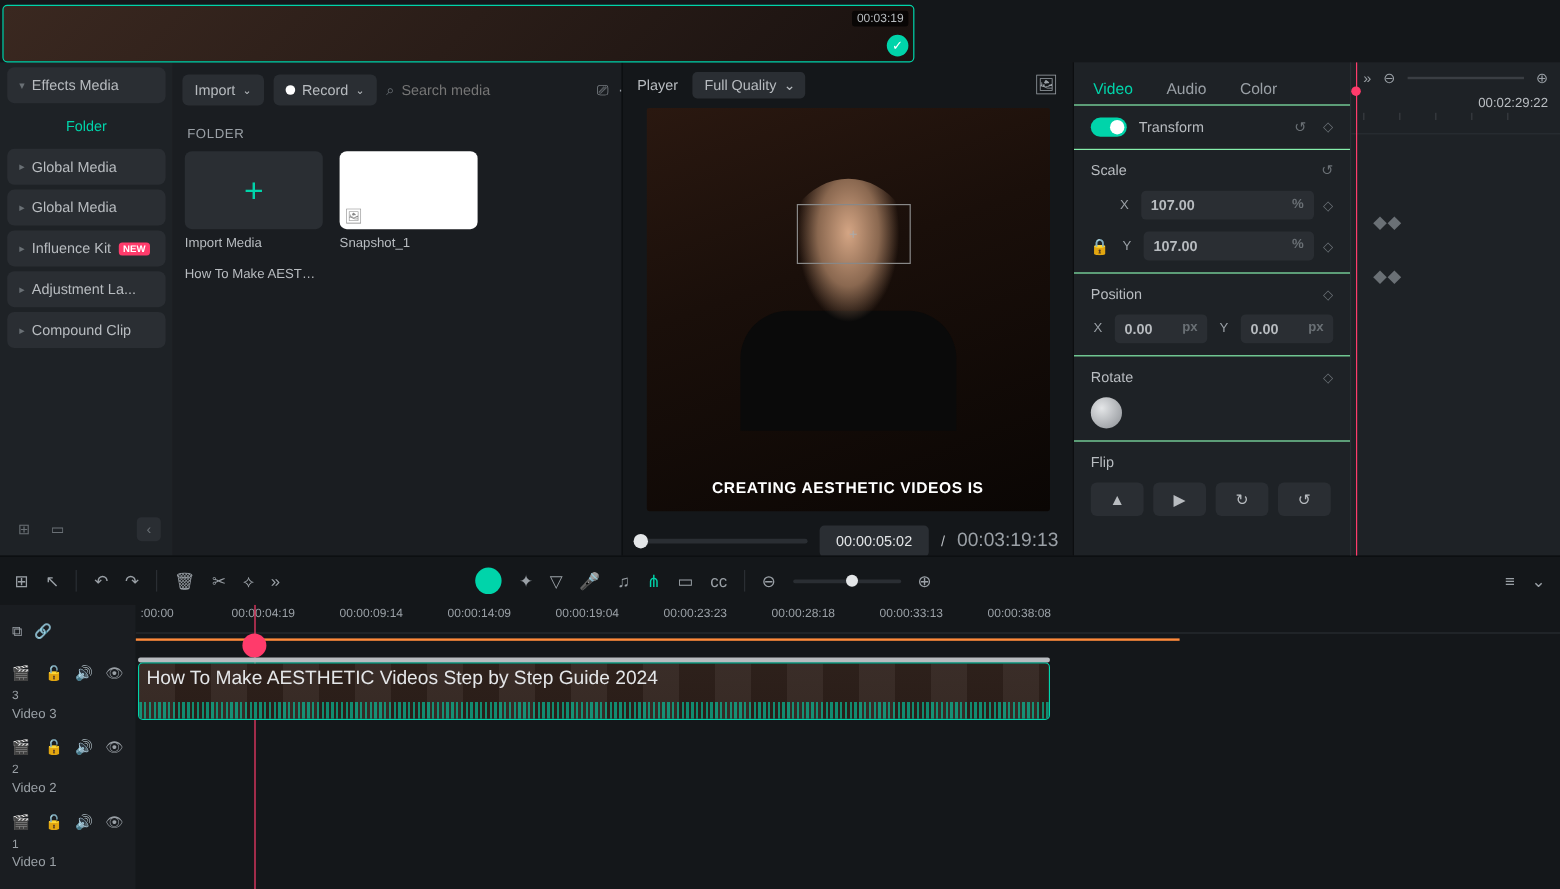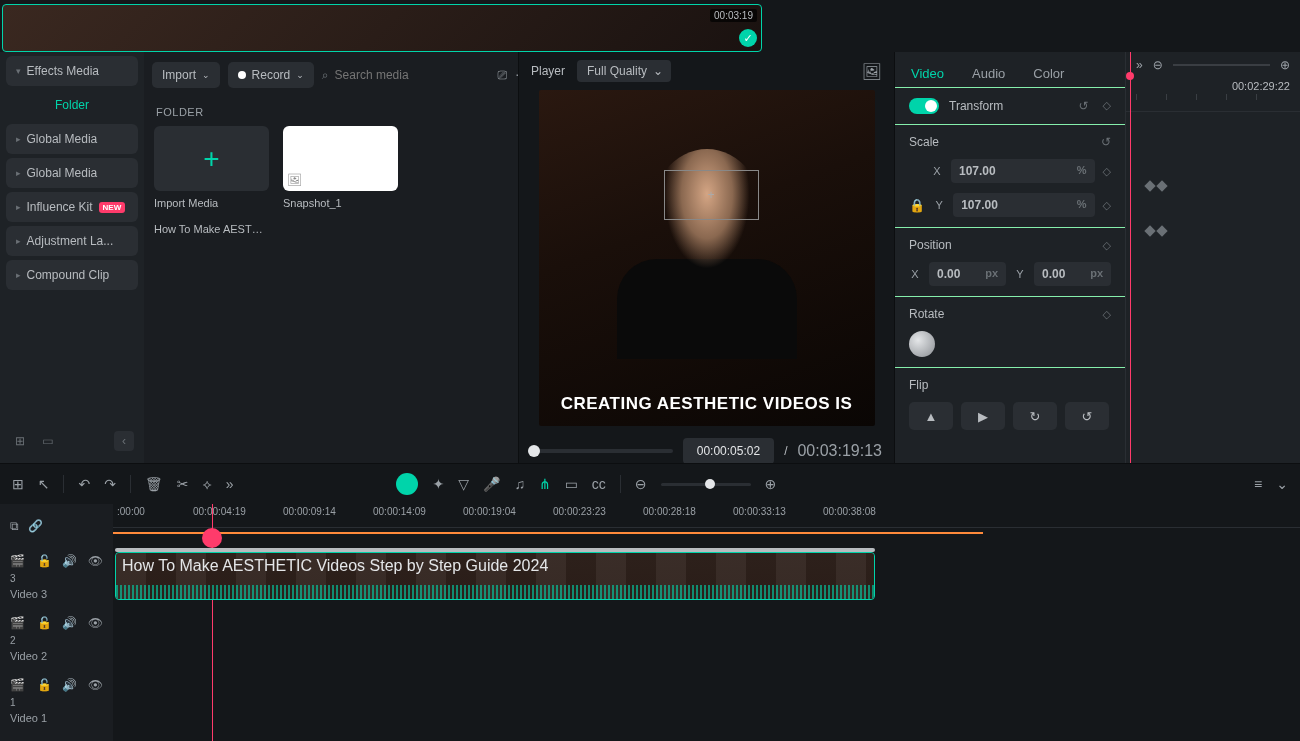--- a/index.html
+++ b/index.html
@@ -51,21 +51,21 @@
 .preview-header { display: flex; align-items: center; padding: 8px 12px; gap: 12px; height: 40px; }
 .preview-header .pdrop { background: #2a2e33; padding: 4px 24px 4px 10px; border-radius: 4px; font-size: 12px; position: relative; cursor: pointer; }
 .preview-header .pdrop::after { content: "⌄"; position: absolute; right: 8px; }
 .preview-header .icon-r { margin-left: auto; cursor: pointer; color: #9aa0a6; font-size: 16px; }
 .preview-body { flex: 1; display: flex; align-items: center; justify-content: center; padding: 0 6px 4px; }
 .video-frame { width: 336px; height: 336px; background: linear-gradient(160deg, #2a1810 0%, #1a0f0a 40%, #0a0604 100%); position: relative; border-radius: 2px; }
 .video-subject { position: absolute; left: 50%; top: 40%; transform: translate(-50%,-50%); width: 120px; height: 150px; background: radial-gradient(ellipse at 50% 30%, #d4a584 0%, #8a6850 30%, transparent 50%); border-radius: 50% 50% 30% 30%; }
 .video-body { position: absolute; left: 50%; bottom: 20%; transform: translateX(-50%); width: 180px; height: 100px; background: #0a0a0a; border-radius: 40px 40px 0 0; }
 .crop-box { position: absolute; left: 125px; top: 80px; width: 95px; height: 50px; border: 1px solid #888; }
 .crop-box::after { content: "+"; position: absolute; left: 50%; top: 50%; transform: translate(-50%,-50%); color: #aaa; font-size: 12px; }
-.caption { position: absolute; bottom: 12px; left: 50%; transform: translateX(-50%); color: #fff; font-weight: bold; font-size: 17px; letter-spacing: 0.5px; white-space: nowrap; }
+.caption { position: absolute; bottom: 12px; left: 50%; transform: translateX(-50%); color: #fff; font-weight: bold; font-size: 13px; letter-spacing: 0.5px; white-space: nowrap; }
 .preview-time { display: flex; align-items: center; padding: 8px 12px; gap: 10px; }
 .slider { flex: 1; height: 4px; background: #2a2e33; border-radius: 2px; position: relative; }
 .slider .knob { position: absolute; left: 2%; top: 50%; transform: translate(-50%,-50%); width: 12px; height: 12px; background: #e4e6e8; border-radius: 50%; }
 .time-box { background: #2a2e33; padding: 6px 14px; border-radius: 4px; font-size: 12px; color: #e4e6e8; }
 .dur-text { font-size: 16px; color: #9aa0a6; }
 .preview-controls { display: flex; align-items: center; padding: 8px 12px; gap: 18px; color: #b8bcc0; }
 .preview-controls .pc { cursor: pointer; font-size: 15px; }
 .preview-controls .spacer { flex: 1; }
 
 

